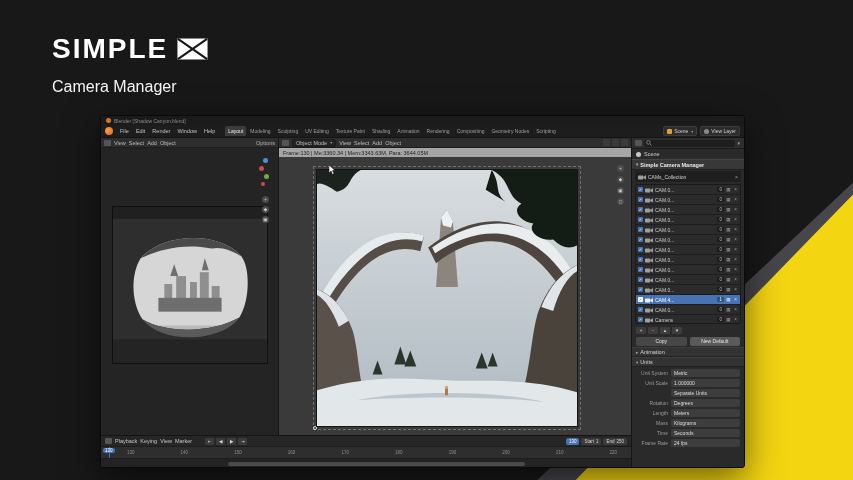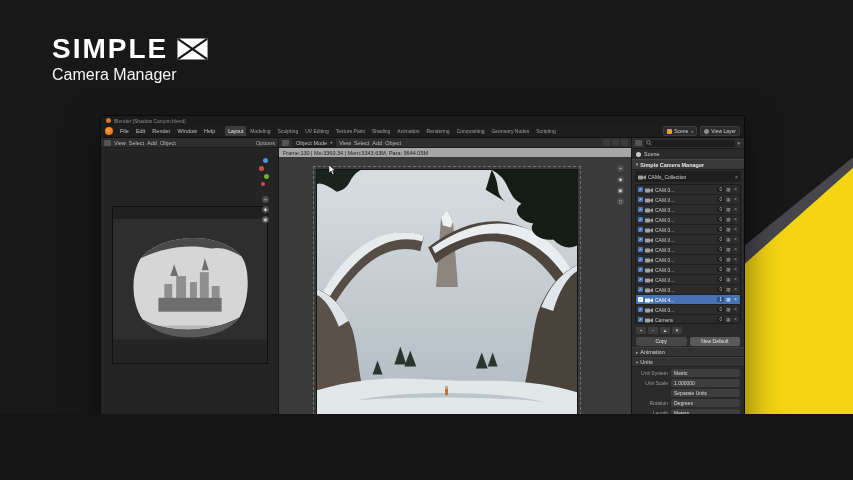--- a/index.html
+++ b/index.html
@@ -1,30 +1,30 @@
 <!DOCTYPE html>
 <html><head>
 <meta charset="utf-8">
 <style>
   *{margin:0;padding:0;box-sizing:border-box;}
   html,body{width:853px;height:480px;background:#141414;overflow:hidden;
     font-family:"Liberation Sans",sans-serif;}
-  .stage{position:absolute;left:0;top:0;width:853px;height:414px;background:#181818;overflow:hidden;}
+  .stage{position:absolute;left:0;top:0;width:853px;height:480px;background:#181818;overflow:hidden;}
 
   
   .tri{position:absolute;left:0;top:0;width:100%;height:100%;}
   .tri.gray{clip-path:polygon(63% 100%,100% 100%,100% 38%);background:#46464b;}
   .tri.yellow{clip-path:polygon(67.5% 100%,100% 100%,100% 40.5%);background:#f4d512;}
 
   
   .branding{position:absolute;left:52px;top:33px;color:#fff;z-index:5;}
   .brand-row{display:flex;align-items:center;gap:9px;}
   .brand-title{font-size:28px;font-weight:bold;letter-spacing:2px;}
   .brand-icon{width:31px;height:22px;}
-  .brand-sub{font-size:16px;margin-top:1px;color:#f4f4f4;}
+  .brand-sub{font-size:16px;margin-top:13px;color:#f4f4f4;}
   .heading{position:absolute;right:62px;top:78px;font-size:15px;color:#fff;z-index:5;letter-spacing:.3px;}
 
   
   .bwin{position:absolute;left:100px;top:115px;width:645px;height:353px;background:#2b2b2b;
     border:1px solid #0a0a0a;border-radius:3px;box-shadow:0 12px 36px rgba(0,0,0,.55);
     overflow:hidden;font-size:6px;color:#c6c6c6;z-index:4;}
   .titlebar{height:9px;background:#1b1b1b;display:flex;align-items:center;gap:3px;padding:0 5px;
     font-size:5px;color:#8b8b8b;white-space:nowrap;overflow:hidden;}
   .tb-dot{width:5px;height:5px;border-radius:50%;background:#d8761e;flex:none;}
   .topbar{height:13px;background:#1d1d1d;display:flex;align-items:center;padding:0 4px;gap:4px;

